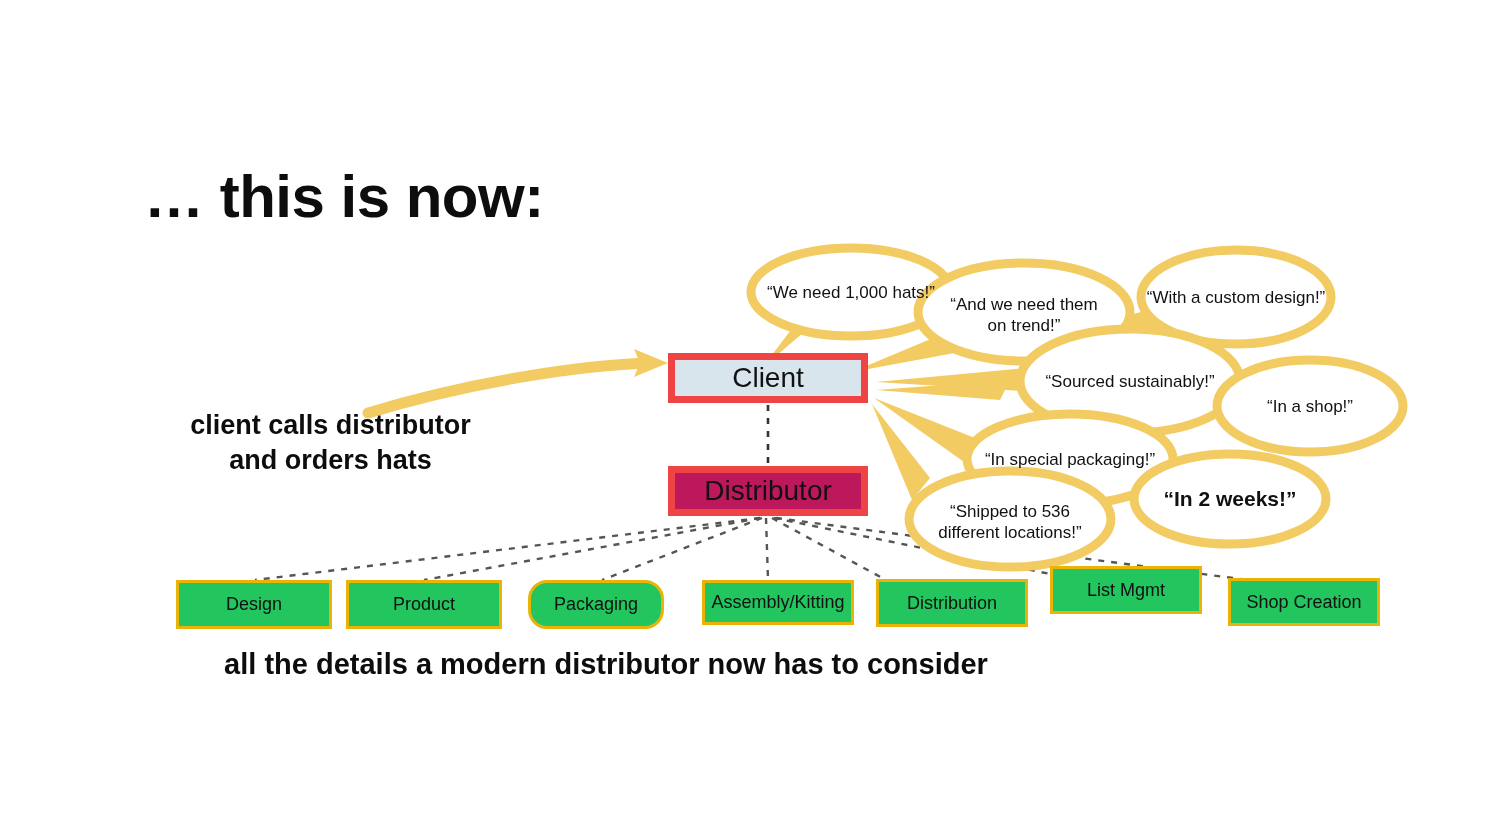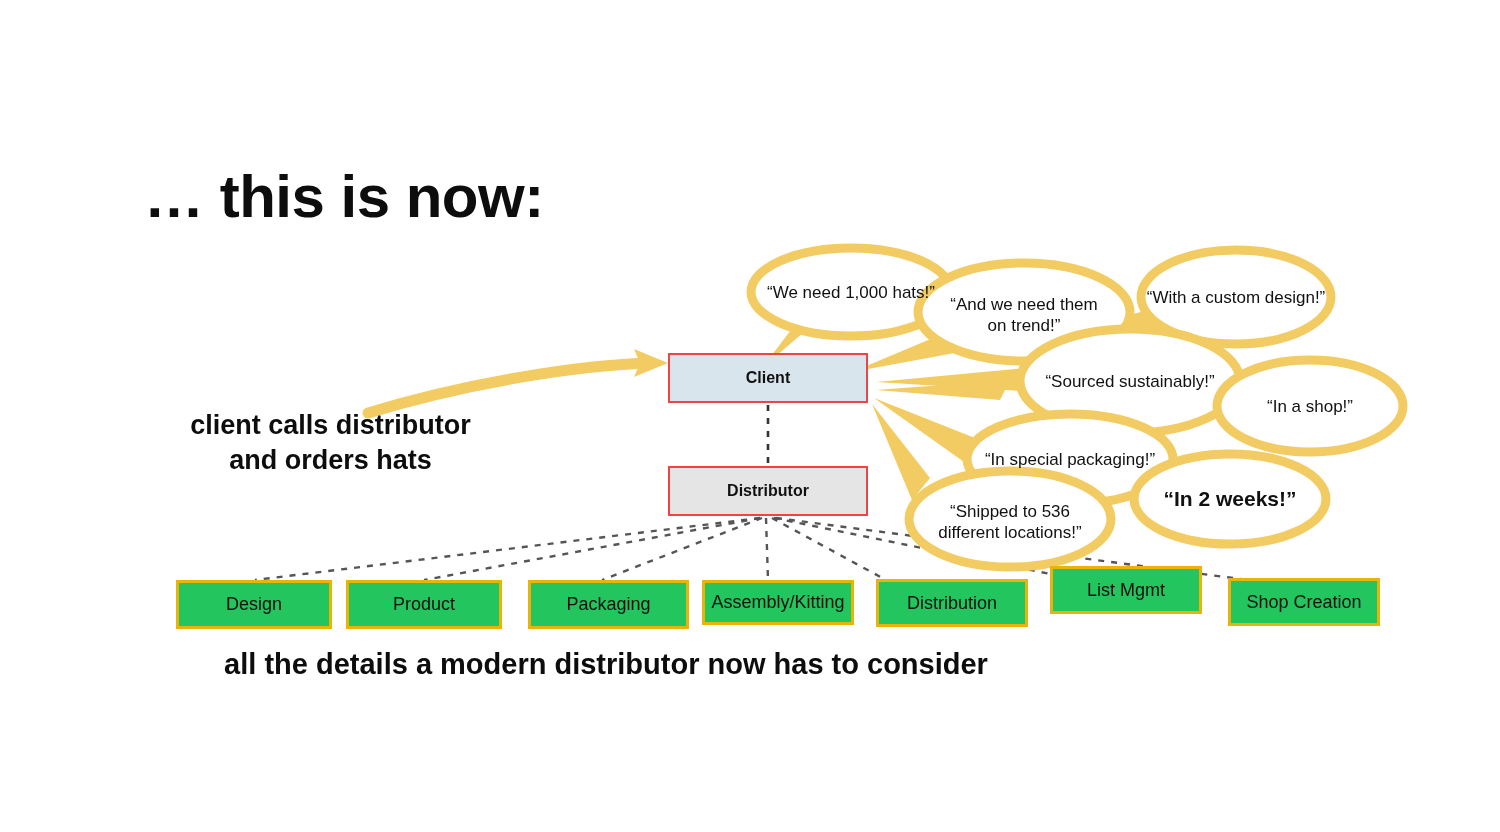--- a/index.html
+++ b/index.html
@@ -36,41 +36,40 @@
     color: #0d0d0d;
     letter-spacing: -0.5px;
     white-space: nowrap;
     margin-left: 32px;
   }
 
   
   .node {
     position: absolute;
     box-sizing: border-box;
-    border: 2px solid #ef4444;
+    border: 7px solid #ef4444;
     display: flex;
     align-items: center;
     justify-content: center;
-    font-size: 16px;
+    font-size: 28px;
     color: #111111;
-    font-weight: bold;
   }
   .node-client {
     left: 668px;
     top: 353px;
     width: 200px;
     height: 50px;
     background: #d9e5ec;
   }
   .node-distributor {
     left: 668px;
     top: 466px;
     width: 200px;
     height: 50px;
-    background: #e5e5e5;
+    background: #be185d;
   }
 
   
   .cap-box {
     position: absolute;
     box-sizing: border-box;
     border: 3px solid #eab308;
     background: #22c55e;
     display: flex;
     align-items: center;
@@ -195,21 +194,21 @@
 
   <div class="bubble-text" style="left:915px; top:501px; width:190px; font-size:17px;">“Shipped to 536
 different locations!”</div>
 
   <div class="bubble-text" style="left:1145px; top:486px; width:170px; font-size:21px; font-weight:bold;">“In 2 weeks!”</div>
 
   <div class="cap-box" style="left:176px; top:580px; width:156px; height:49px;">Design</div>
 
   <div class="cap-box" style="left:346px; top:580px; width:156px; height:49px;">Product</div>
 
-  <div class="cap-box" style="left:528px; top:580px; width:161px; height:49px;">Packaging</div>
+  <div class="cap-box" style="left:528px; top:580px; width:136px; height:49px;border-radius:19px;">Packaging</div>
 
   <div class="cap-box" style="left:702px; top:580px; width:152px; height:45px;">Assembly/Kitting</div>
 
   <div class="cap-box" style="left:876px; top:579px; width:152px; height:48px;">Distribution</div>
 
   <div class="cap-box" style="left:1050px; top:566px; width:152px; height:48px;">List Mgmt</div>
 
   <div class="cap-box" style="left:1228px; top:578px; width:152px; height:48px;">Shop Creation</div>
 
 </div>

